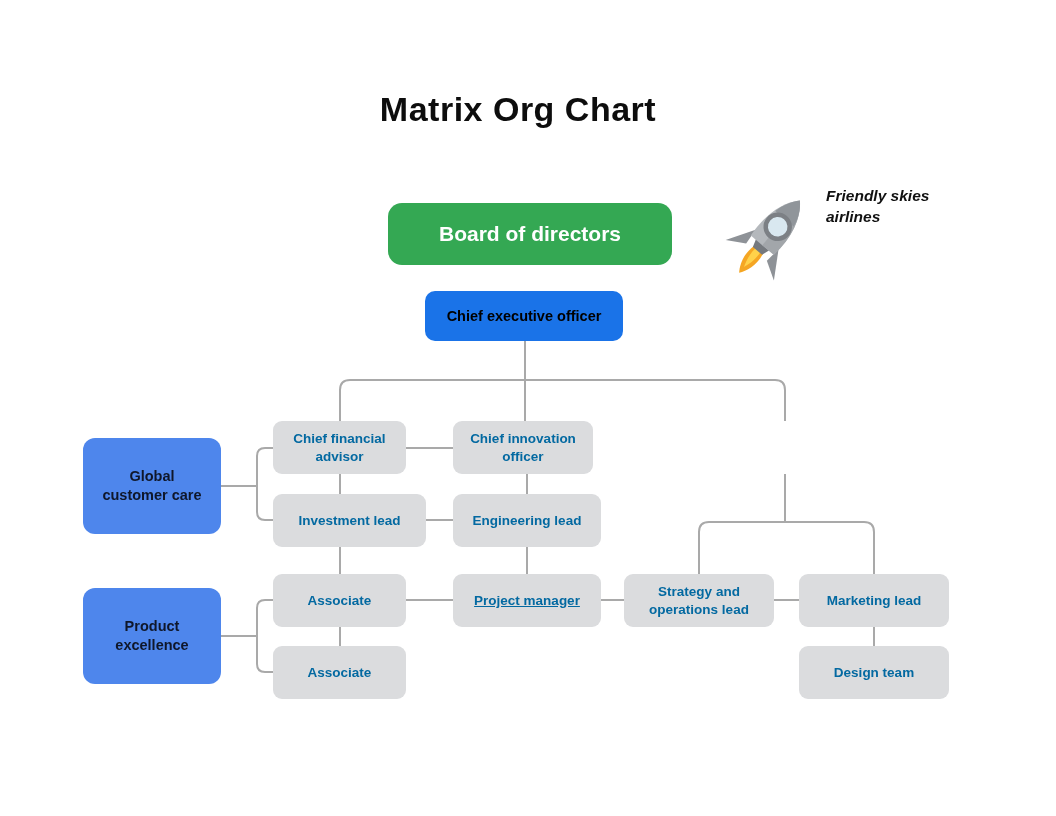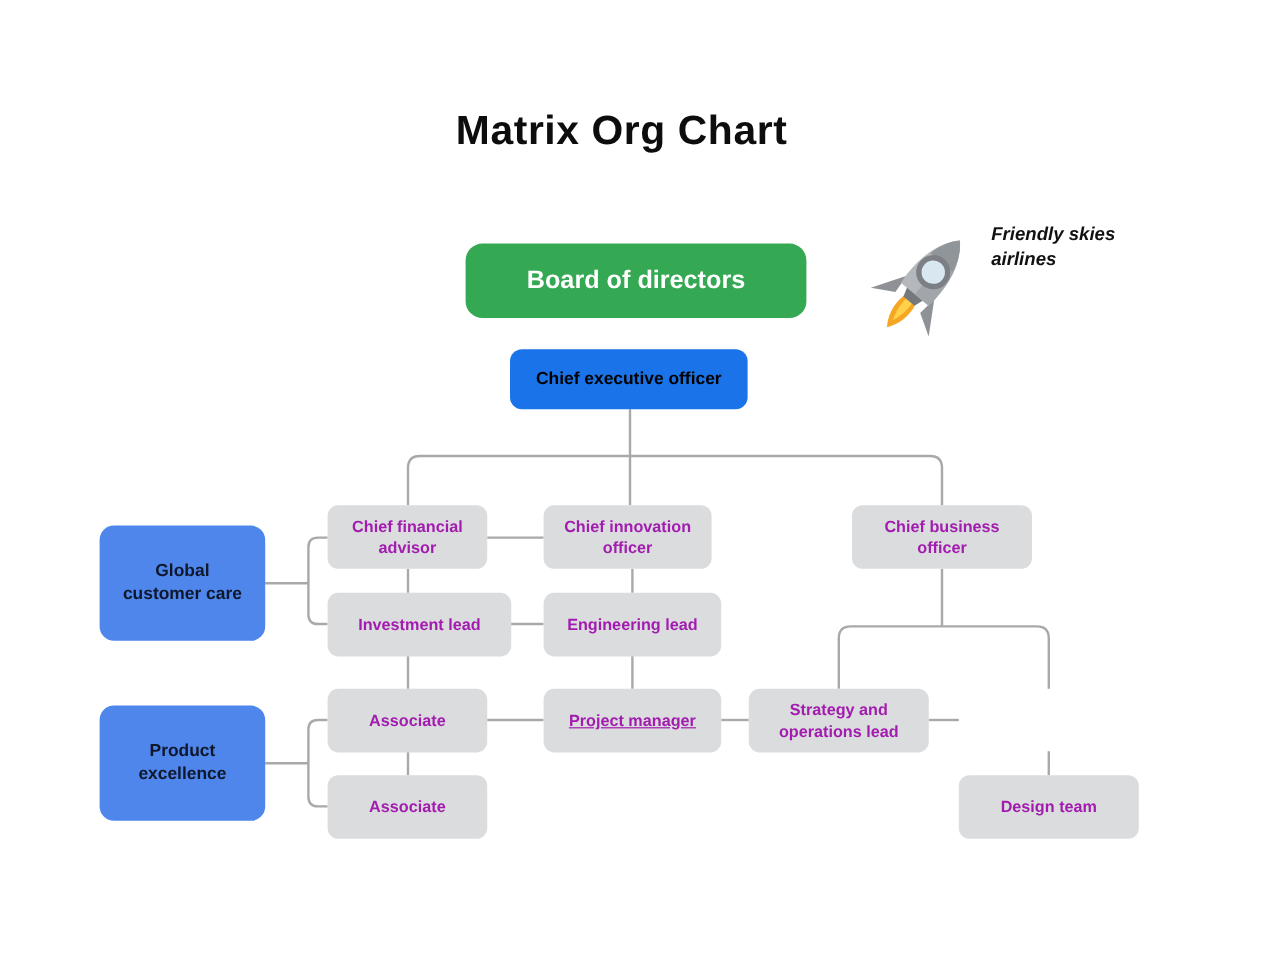--- a/index.html
+++ b/index.html
@@ -20,21 +20,21 @@
   .node-green{
     background:#34A853;color:#ffffff;border-radius:14px;font-size:21px;
   }
   .node-blue-dark{
     background:#1A73E8;color:#000000;border-radius:10px;font-size:14.5px;
   }
   .node-blue-light{
     background:#4E86EC;color:#0f172a;border-radius:12px;font-size:14.5px;padding:0 18px;
   }
   .node-gray{
-    background:#DBDCDE;color:#a21caf;border-radius:9px;font-size:13.5px;padding:0 10px;
+    background:#DBDCDE;color:#0369a1;border-radius:9px;font-size:13.5px;padding:0 10px;
   }
   .logo{
     position:absolute;left:722px;top:186px;width:230px;height:110px;z-index:2;
     display:flex;align-items:flex-start;
   }
   .rocket-wrap{
     width:96px;height:100px;flex:0 0 auto;transform:rotate(40deg);transform-origin:50% 50%;
   }
   .logo-text{
     margin-left:8px;font-size:15.5px;font-weight:bold;font-style:italic;color:#111111;line-height:1.35;
@@ -115,40 +115,40 @@
   <div class="node node-blue-light" style="left:83px;top:588px;width:138px;height:96px;">
     <span>Product excellence</span>
   </div>
 
   <div class="node node-gray" style="left:273px;top:421px;width:133px;height:53px;">
     <span>Chief financial advisor</span>
   </div>
   <div class="node node-gray" style="left:453px;top:421px;width:140px;height:53px;">
     <span>Chief innovation officer</span>
   </div>
-  <div class="node node-gray" style="left:710px;top:421px;width:150px;height:53px;">
-    <span>Chief business officer</span>
-  </div>
 
   <div class="node node-gray" style="left:273px;top:494px;width:153px;height:53px;">
     <span>Investment lead</span>
   </div>
   <div class="node node-gray" style="left:453px;top:494px;width:148px;height:53px;">
     <span>Engineering lead</span>
   </div>
 
   <div class="node node-gray" style="left:273px;top:574px;width:133px;height:53px;">
     <span>Associate</span>
   </div>
   <div class="node node-gray" style="left:453px;top:574px;width:148px;height:53px;text-decoration:underline;">
     <span>Project manager</span>
   </div>
   <div class="node node-gray" style="left:624px;top:574px;width:150px;height:53px;">
     <span>Strategy and operations lead</span>
   </div>
+  <div class="node node-gray" style="left:799px;top:574px;width:150px;height:53px;">
+    <span>Marketing lead</span>
+  </div>
 
   <div class="node node-gray" style="left:273px;top:646px;width:133px;height:53px;">
     <span>Associate</span>
   </div>
   <div class="node node-gray" style="left:799px;top:646px;width:150px;height:53px;">
     <span>Design team</span>
   </div>
 
 </div>
 

